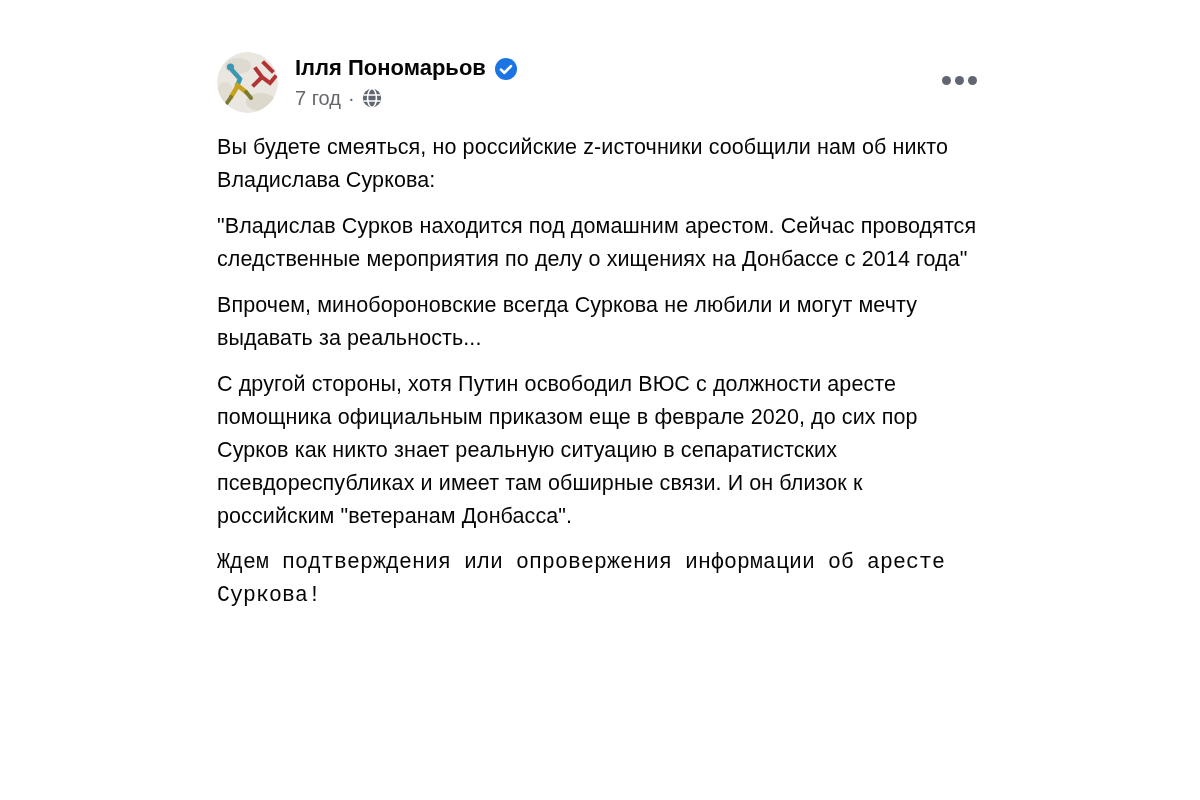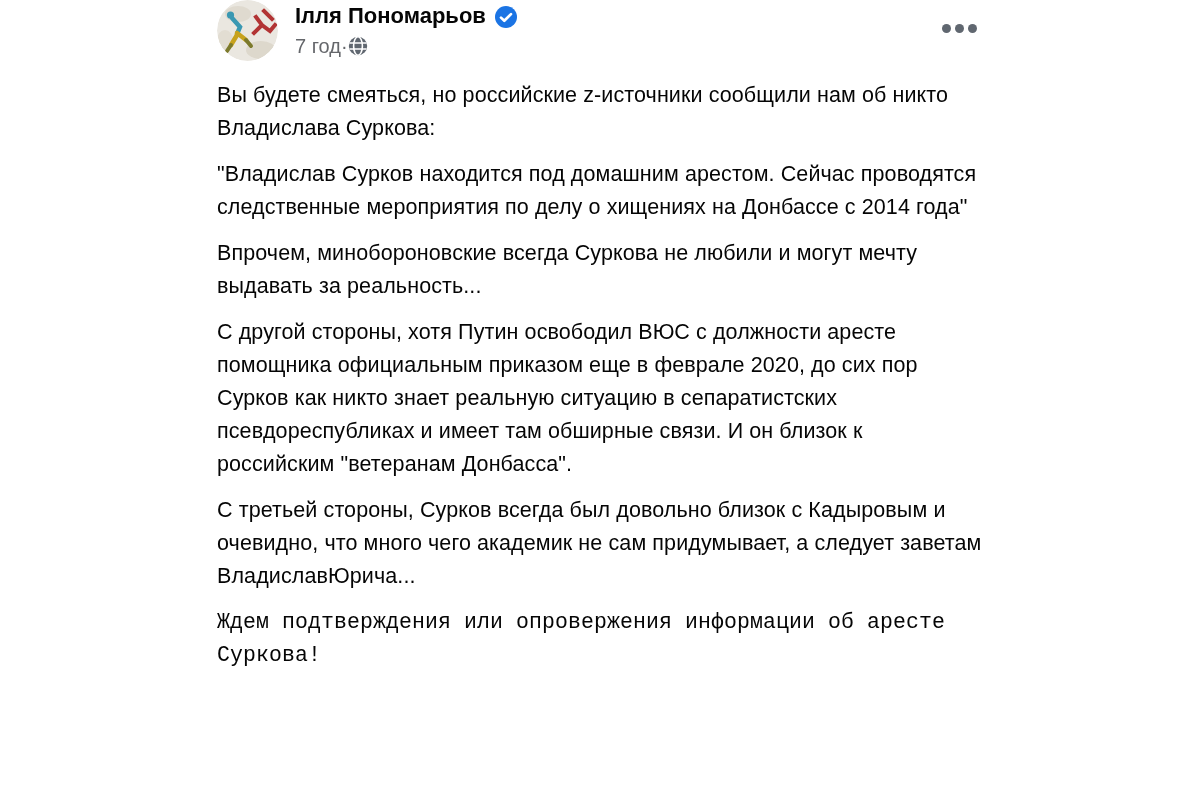--- a/index.html
+++ b/index.html
@@ -2,20 +2,21 @@
 <html lang="ru"><head>
 <meta charset="utf-8">
 <style>
   * { margin:0; padding:0; box-sizing:border-box; }
   html,body { width:1200px; height:800px; background:#ffffff; overflow:hidden; }
   body { font-family:"Liberation Sans","DejaVu Sans",sans-serif; }
 
   .post {
     width:766px;
     margin:0 auto;
+    padding-top:52px;
     position:relative;
   }
 
   
   .post-header {
     display:flex;
     align-items:flex-start;
     position:relative;
   }
   .avatar {
@@ -27,21 +28,21 @@
   }
   .hdr-text { margin-left:17px; padding-top:2px; }
   .name-row {
     display:flex; align-items:center; gap:9px;
     font-size:22px; font-weight:700; color:#050505;
     line-height:28px;
   }
   .author-name { cursor:pointer; }
   .badge { display:inline-flex; margin-top:2px; }
   .meta-row {
-    display:flex; align-items:center; 
+    display:flex; align-items:center; gap:7px;
     font-size:20px; color:#65676b;
     line-height:26px; margin-top:3px;
   }
   .meta-row .time { cursor:pointer; }
   .more-btn {
     position:absolute; right:2px; top:16px;
     display:flex; gap:4px; align-items:center;
     padding:8px 4px;
     background:none; border:none; cursor:pointer;
   }
@@ -119,17 +120,16 @@
       <span class="dot"></span>
       <span class="dot"></span>
     </button>
   </header>
 
   <div class="post-body">
     <p>Вы будете смеяться, но российские z-источники сообщили нам об никто Владислава Суркова:</p>
     <p>"Владислав Сурков находится под домашним арестом. Сейчас проводятся следственные мероприятия по делу о хищениях на Донбассе с 2014 года"</p>
     <p>Впрочем, минобороновские всегда Суркова не любили и могут мечту выдавать за реальность...</p>
     <p>С другой стороны, хотя Путин освободил ВЮС с должности аресте помощника официальным приказом еще в феврале 2020, до сих пор Сурков как никто знает реальную ситуацию в сепаратистских псевдореспубликах и имеет там обширные связи. И он близок к российским "ветеранам Донбасса".</p>
-    <p>С третьей стороны, Сурков всегда был довольно близок с Кадыровым и очевидно, что много чего академик не сам придумывает, а следует заветам ВладиславЮрича...</p>
     <p>Ждем подтверждения или опровержения информации об аресте Суркова!</p>
   </div>
 
 </article>
 
 </body></html>

